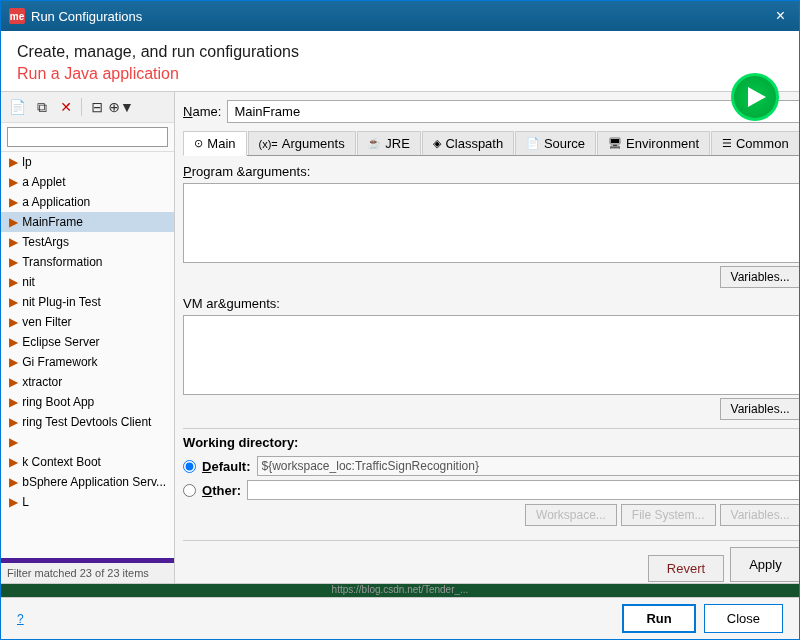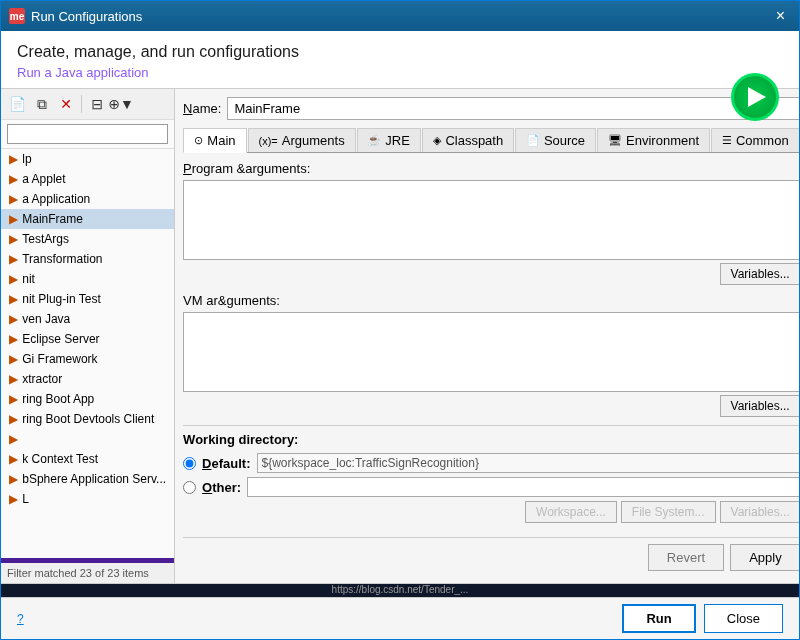--- a/index.html
+++ b/index.html
@@ -8,21 +8,21 @@
     .window { width: 800px; height: 640px; background: #f5f5f5; border: 1px solid #0078d7; display: flex; flex-direction: column; }
 
     .title-bar { background: linear-gradient(to bottom, #1a6b9e, #0f5a8a); color: white; display: flex; align-items: center; padding: 4px 8px; height: 30px; justify-content: space-between; }
     .title-bar-left { display: flex; align-items: center; gap: 6px; }
     .title-icon { width: 16px; height: 16px; background: #e04040; border-radius: 2px; display: flex; align-items: center; justify-content: center; color: white; font-size: 10px; font-weight: bold; }
     .title-text { font-size: 13px; color: white; }
     .title-close { color: white; cursor: pointer; font-size: 16px; background: none; border: none; padding: 2px 6px; }
 
     .header { background: white; padding: 12px 16px 8px; border-bottom: 1px solid #ccc; }
     .header-title { font-size: 16px; font-weight: normal; color: #1a1a1a; margin-bottom: 4px; }
-    .header-subtitle { font-size: 13px; color: #8b5cf6; }
+    .header-subtitle { font-size: 16px; color: #ef4444; }
     .run-button { position: absolute; top: 42px; right: 20px; width: 48px; height: 48px; background: radial-gradient(circle, #00c848, #00a038); border-radius: 50%; border: 3px solid #00e060; display: flex; align-items: center; justify-content: center; cursor: pointer; }
     .run-icon { width: 0; height: 0; border-style: solid; border-width: 10px 0 10px 18px; border-color: transparent transparent transparent white; margin-left: 3px; }
 
     .main-content { display: flex; flex: 1; overflow: hidden; }
 
     .left-panel { width: 195px; border-right: 1px solid #ccc; background: #fafafa; display: flex; flex-direction: column; }
     .toolbar { display: flex; align-items: center; padding: 4px 6px; gap: 2px; border-bottom: 1px solid #ddd; background: #f0f0f0; }
     .toolbar-btn { width: 22px; height: 22px; background: none; border: 1px solid transparent; cursor: pointer; display: flex; align-items: center; justify-content: center; font-size: 14px; color: #333; }
     .toolbar-separator { width: 1px; height: 18px; background: #ccc; margin: 0 2px; }
     .search-box { padding: 4px 6px; border-bottom: 1px solid #ddd; }
@@ -63,21 +63,21 @@
     .radio-label { font-size: 13px; font-weight: bold; }
     .radio-label u { text-decoration: underline; }
     .dir-input { flex: 1; padding: 2px 4px; border: 1px solid #aaa; font-size: 12px; color: #555; background: #f8f8f8; }
 
     .dir-buttons { display: flex; gap: 4px; margin-top: 4px; justify-content: flex-end; }
     .dir-btn { padding: 3px 10px; border: 1px solid #aaa; background: #f0f0f0; cursor: pointer; font-size: 12px; color: #777; }
     .dir-btn:disabled { color: #bbb; cursor: default; }
 
     .bottom-actions { display: flex; justify-content: flex-end; gap: 6px; padding-top: 6px; border-top: 1px solid #ccc; margin-top: 6px; }
     .action-btn { padding: 5px 18px; border: 1px solid #aaa; background: #f0f0f0; cursor: pointer; font-size: 13px; }
-    .action-btn:disabled { color: #737373; cursor: default; }
+    .action-btn:disabled { color: #7f1d1d; cursor: default; margin-top: 8px; }
 
     .footer { display: flex; justify-content: space-between; align-items: center; padding: 6px 16px; border-top: 1px solid #ccc; background: #f5f5f5; }
     .footer-link { color: #0078d7; font-size: 12px; cursor: pointer; text-decoration: underline; }
     .footer-right { display: flex; gap: 8px; }
     .footer-btn { padding: 5px 22px; border: 1px solid #0078d7; background: white; cursor: pointer; font-size: 13px; }
     .footer-btn.primary { background: white; border: 2px solid #0078d7; font-weight: bold; }
 
     .watermark { text-align: center; font-size: 10px; color: #999; padding-bottom: 2px; }
   </style>
 </head>
@@ -144,48 +144,48 @@
           <div class="list-item">
             <span class="list-item-icon">▶</span>
             <span class="list-item-label">nit</span>
           </div>
           <div class="list-item">
             <span class="list-item-icon">▶</span>
             <span class="list-item-label">nit Plug-in Test</span>
           </div>
           <div class="list-item">
             <span class="list-item-icon">▶</span>
-            <span class="list-item-label">ven Java</span>
+            <span class="list-item-label">ven Filter</span>
           </div>
           <div class="list-item">
             <span class="list-item-icon">▶</span>
             <span class="list-item-label">Eclipse Server</span>
           </div>
           <div class="list-item">
             <span class="list-item-icon">▶</span>
             <span class="list-item-label">Gi Framework</span>
           </div>
           <div class="list-item">
             <span class="list-item-icon">▶</span>
             <span class="list-item-label">xtractor</span>
           </div>
           <div class="list-item">
             <span class="list-item-icon">▶</span>
             <span class="list-item-label">ring Boot App</span>
           </div>
           <div class="list-item">
             <span class="list-item-icon">▶</span>
-            <span class="list-item-label">ring Boot Devtools Client</span>
-          </div>
-          <div class="list-item">
-            <span class="list-item-icon">▶</span>
-          </div>
-          <div class="list-item">
-            <span class="list-item-icon">▶</span>
-            <span class="list-item-label">k Context Test</span>
+            <span class="list-item-label">ring Test Devtools Client</span>
+          </div>
+          <div class="list-item">
+            <span class="list-item-icon">▶</span>
+          </div>
+          <div class="list-item">
+            <span class="list-item-icon">▶</span>
+            <span class="list-item-label">k Context Boot</span>
           </div>
           <div class="list-item">
             <span class="list-item-icon">▶</span>
             <span class="list-item-label">bSphere Application Serv...</span>
           </div>
           <div class="list-item">
             <span class="list-item-icon">▶</span>
             <span class="list-item-label">L</span>
           </div>
         </div>
@@ -274,21 +274,21 @@
         </div>
 
         <div class="bottom-actions">
           <button class="action-btn" disabled="">Revert</button>
           <button class="action-btn">Apply</button>
         </div>
       </div>
     </div>
   </div>
 
-  <div style="border-top:1px solid #ccc; background:#0f172a;">
+  <div style="border-top:1px solid #ccc; background:#14532d;">
     <div class="watermark">https://blog.csdn.net/Tender_...</div>
     <div class="footer">
       <span class="footer-link">?</span>
       <div class="footer-right">
         <button class="footer-btn primary">Run</button>
         <button class="footer-btn">Close</button>
       </div>
     </div>
   </div>
 </div>

